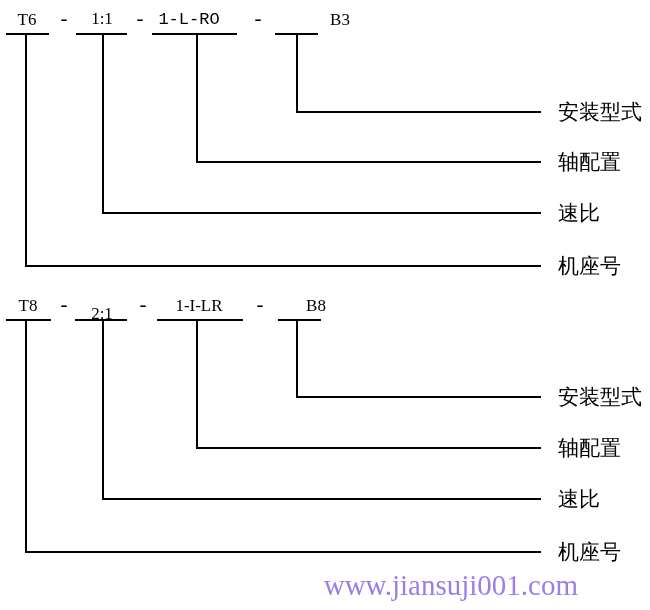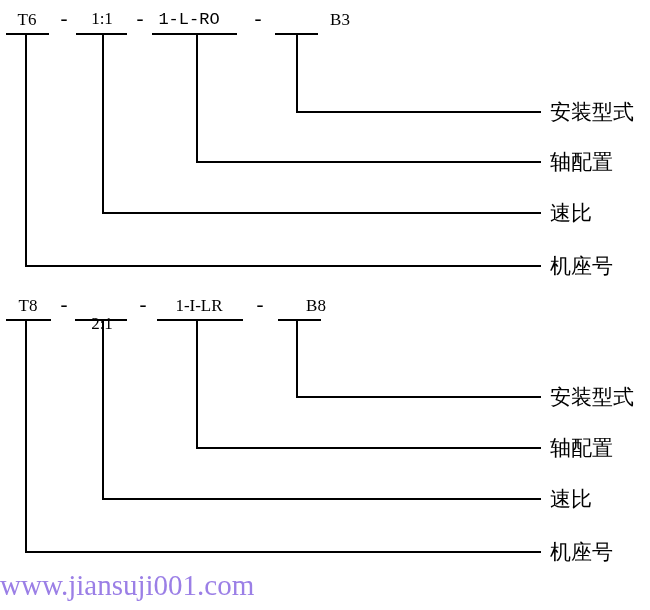--- a/index.html
+++ b/index.html
@@ -4,22 +4,22 @@
 <style>
   html, body { margin: 0; padding: 0; background: #ffffff; }
   body { width: 650px; height: 610px; position: relative; overflow: hidden;
          font-family: "Liberation Serif", "DejaVu Serif", serif; color: #000; }
   svg.diagram { position: absolute; left: 0; top: 0; }
   .code { position: absolute; font-size: 17px; line-height: 24px; white-space: nowrap;
           font-family: "Liberation Serif", serif; transform: translateX(-50%); }
   .dash { position: absolute; font-size: 21px; line-height: 24px;
           font-family: "Liberation Serif", serif; transform: translateX(-50%); }
   .label { position: absolute; font-size: 21px; line-height: 24px; white-space: nowrap;
-           font-family: "DejaVu Sans", sans-serif; transform: translateY(-50%); }
-  .watermark { position: absolute; left: 0; width: 578px; top: 568px; text-align: left;
+           font-family: "DejaVu Sans", sans-serif; transform: translateY(-50%); margin-left: 8px; }
+  .watermark { position: absolute; left: 0; width: 578px; top: 568px; text-align: right;
                font-size: 29px; line-height: 34px; font-family: "Liberation Serif", serif; }
 </style>
 </head>
 <body>
 
 <svg class="diagram" width="650" height="610" viewBox="0 0 650 610">
   <g stroke="#000" stroke-width="2" fill="none" stroke-linecap="square">
 
     <line x1="7" y1="34" x2="48" y2="34"></line>
     <line x1="77" y1="34" x2="126" y2="34"></line>
@@ -51,21 +51,21 @@
 <div class="dash" style="left:258px; top:6px;">-</div>
 <div class="code" style="left:296px; top:8px;margin-left:44px;">B3</div>
 
 <div class="label" style="left:550px; top:112px;">安装型式</div>
 <div class="label" style="left:550px; top:162px;">轴配置</div>
 <div class="label" style="left:550px; top:213px;">速比</div>
 <div class="label" style="left:550px; top:266px;">机座号</div>
 
 <div class="code" style="left:28px; top:294px;">T8</div>
 <div class="dash" style="left:64px; top:292px;">-</div>
-<div class="code" style="left:102px; top:312px;">2:1</div>
+<div class="code" style="left:102px; top:302px;">2:1</div>
 <div class="dash" style="left:143px; top:292px;">-</div>
 <div class="code" style="left:199px; top:294px;">1-I-LR</div>
 <div class="dash" style="left:260px; top:292px;">-</div>
 <div class="code" style="left:316px; top:294px;">B8</div>
 
 <div class="label" style="left:550px; top:397px;">安装型式</div>
 <div class="label" style="left:550px; top:448px;">轴配置</div>
 <div class="label" style="left:550px; top:499px;">速比</div>
 <div class="label" style="left:550px; top:552px;">机座号</div>
 

